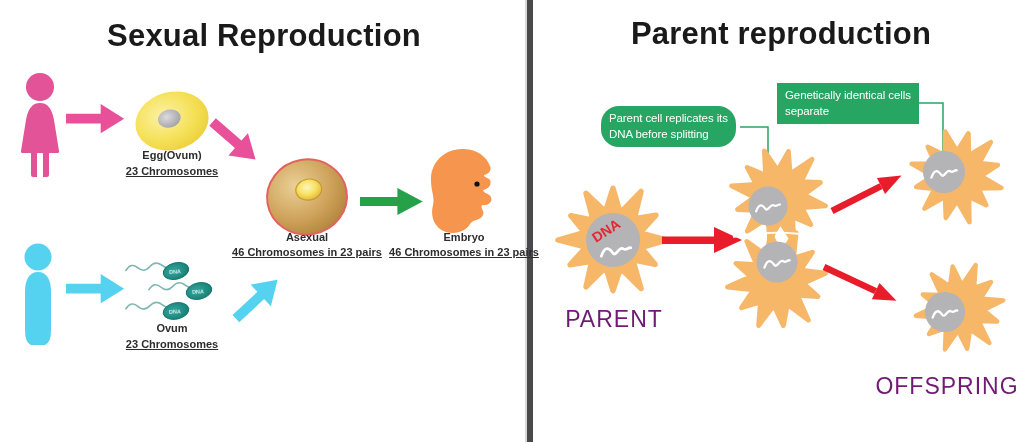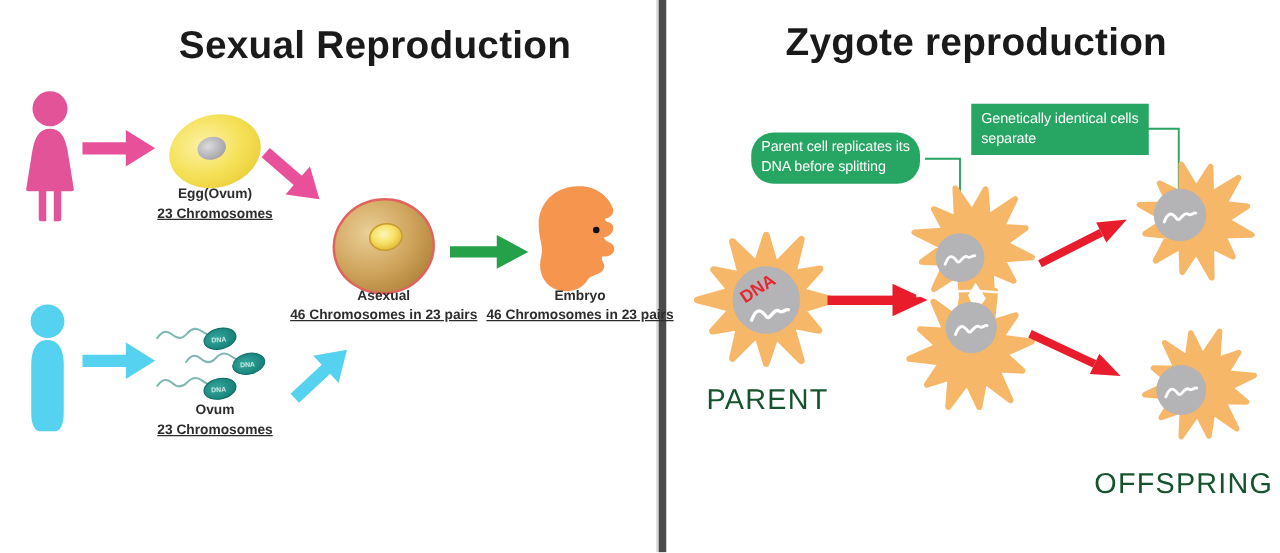--- a/index.html
+++ b/index.html
@@ -16,21 +16,21 @@
   .cell-label{
     position:absolute;transform:translateX(-50%);
     font-size:11px;font-weight:700;color:#2d2d2d;white-space:nowrap;line-height:1;
   }
   .cell-sublabel{
     position:absolute;transform:translateX(-50%);
     font-size:11px;font-weight:700;color:#2d2d2d;white-space:nowrap;line-height:1;text-decoration:underline;
   }
   .stage-label{
     position:absolute;transform:translateX(-50%);
-    font-size:23px;font-weight:400;color:#14532d;white-space:nowrap;line-height:1;
+    font-size:23px;font-weight:400;color:#701a75;white-space:nowrap;line-height:1;
     letter-spacing:1px;
   }
   .callout{
     position:absolute;background:#27a562;color:#ffffff;
     font-size:11.5px;font-weight:400;line-height:1.35;letter-spacing:-0.1px;
     padding:5px 8px;white-space:pre-line;
   }
   .divider{
     position:absolute;left:527px;top:0;width:6px;height:442px;background:#4a4a4c;
     box-shadow:-2px 0 0 rgba(185,185,185,0.55);
@@ -182,35 +182,35 @@
 
     <g>
       <use href="#cellStar" transform="translate(960,308) rotate(-10) scale(0.88)" fill="#f6b768" stroke="#f6b768" stroke-width="5" stroke-linejoin="round"></use>
       <circle cx="945" cy="312" r="20" fill="#b4b3b6"></circle>
       <use href="#squiggle" transform="translate(945,314) scale(0.88)"></use>
     </g>
   </svg>
 
   <div class="divider"></div>
 
-  <div class="title" style="left:264px;top:20px;margin-left:36px;">Sexual Reproduction</div>
+  <div class="title" style="left:264px;top:20px;">Sexual Reproduction</div>
 
   <div class="cell-label" style="left:172px;top:150px;">Egg(Ovum)</div>
   <div class="cell-sublabel" style="left:172px;top:166px;">23 Chromosomes</div>
 
   <div class="cell-label" style="left:172px;top:323px;">Ovum</div>
   <div class="cell-sublabel" style="left:172px;top:339px;">23 Chromosomes</div>
 
   <div class="cell-label" style="left:307px;top:232px;">Asexual</div>
   <div class="cell-sublabel" style="left:307px;top:247px;">46 Chromosomes in 23 pairs</div>
 
   <div class="cell-label" style="left:464px;top:232px;">Embryo</div>
   <div class="cell-sublabel" style="left:464px;top:247px;">46 Chromosomes in 23 pairs</div>
 
-  <div class="title" style="left:781px;top:18px;">Zygote reproduction</div>
+  <div class="title" style="left:781px;top:18px;">Parent reproduction</div>
 
   <div class="callout" style="left:601px;top:106px;border-radius:18px;">Parent cell replicates its
 DNA before splitting</div>
 
   <div class="callout" style="left:777px;top:83px;">Genetically identical cells
 separate</div>
 
   <div class="stage-label" style="left:614px;top:308px;">PARENT</div>
 
 

